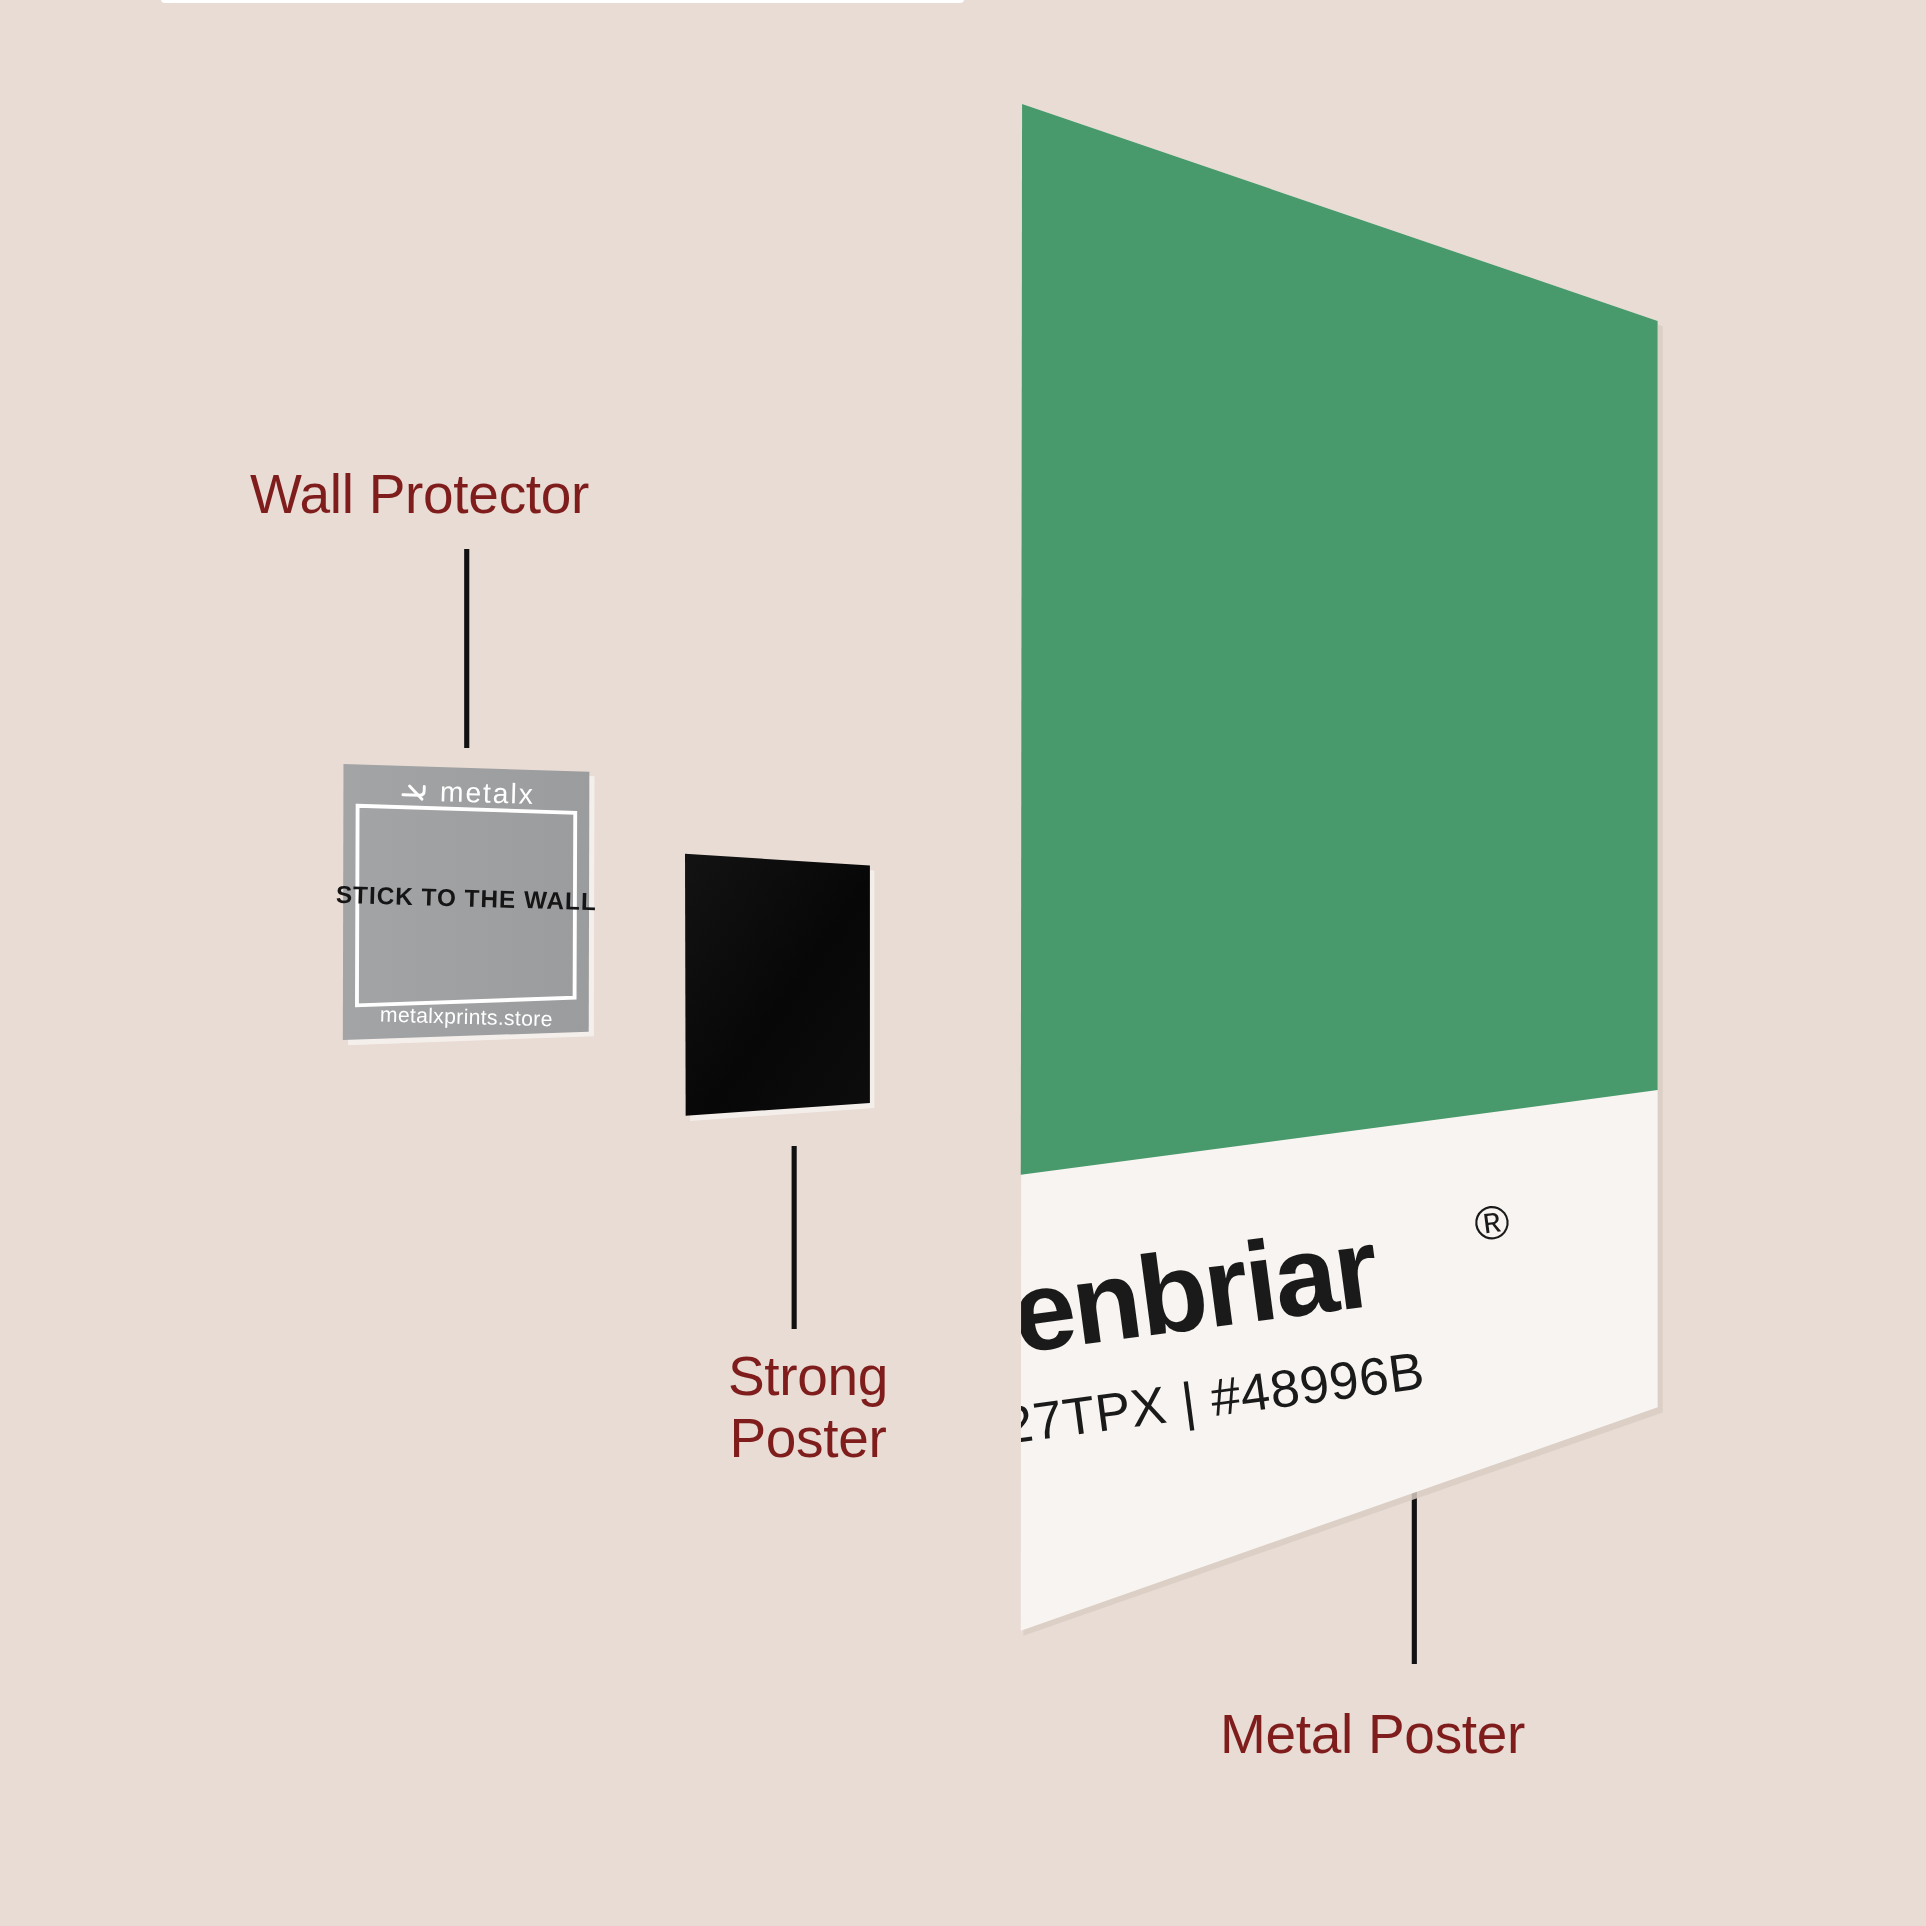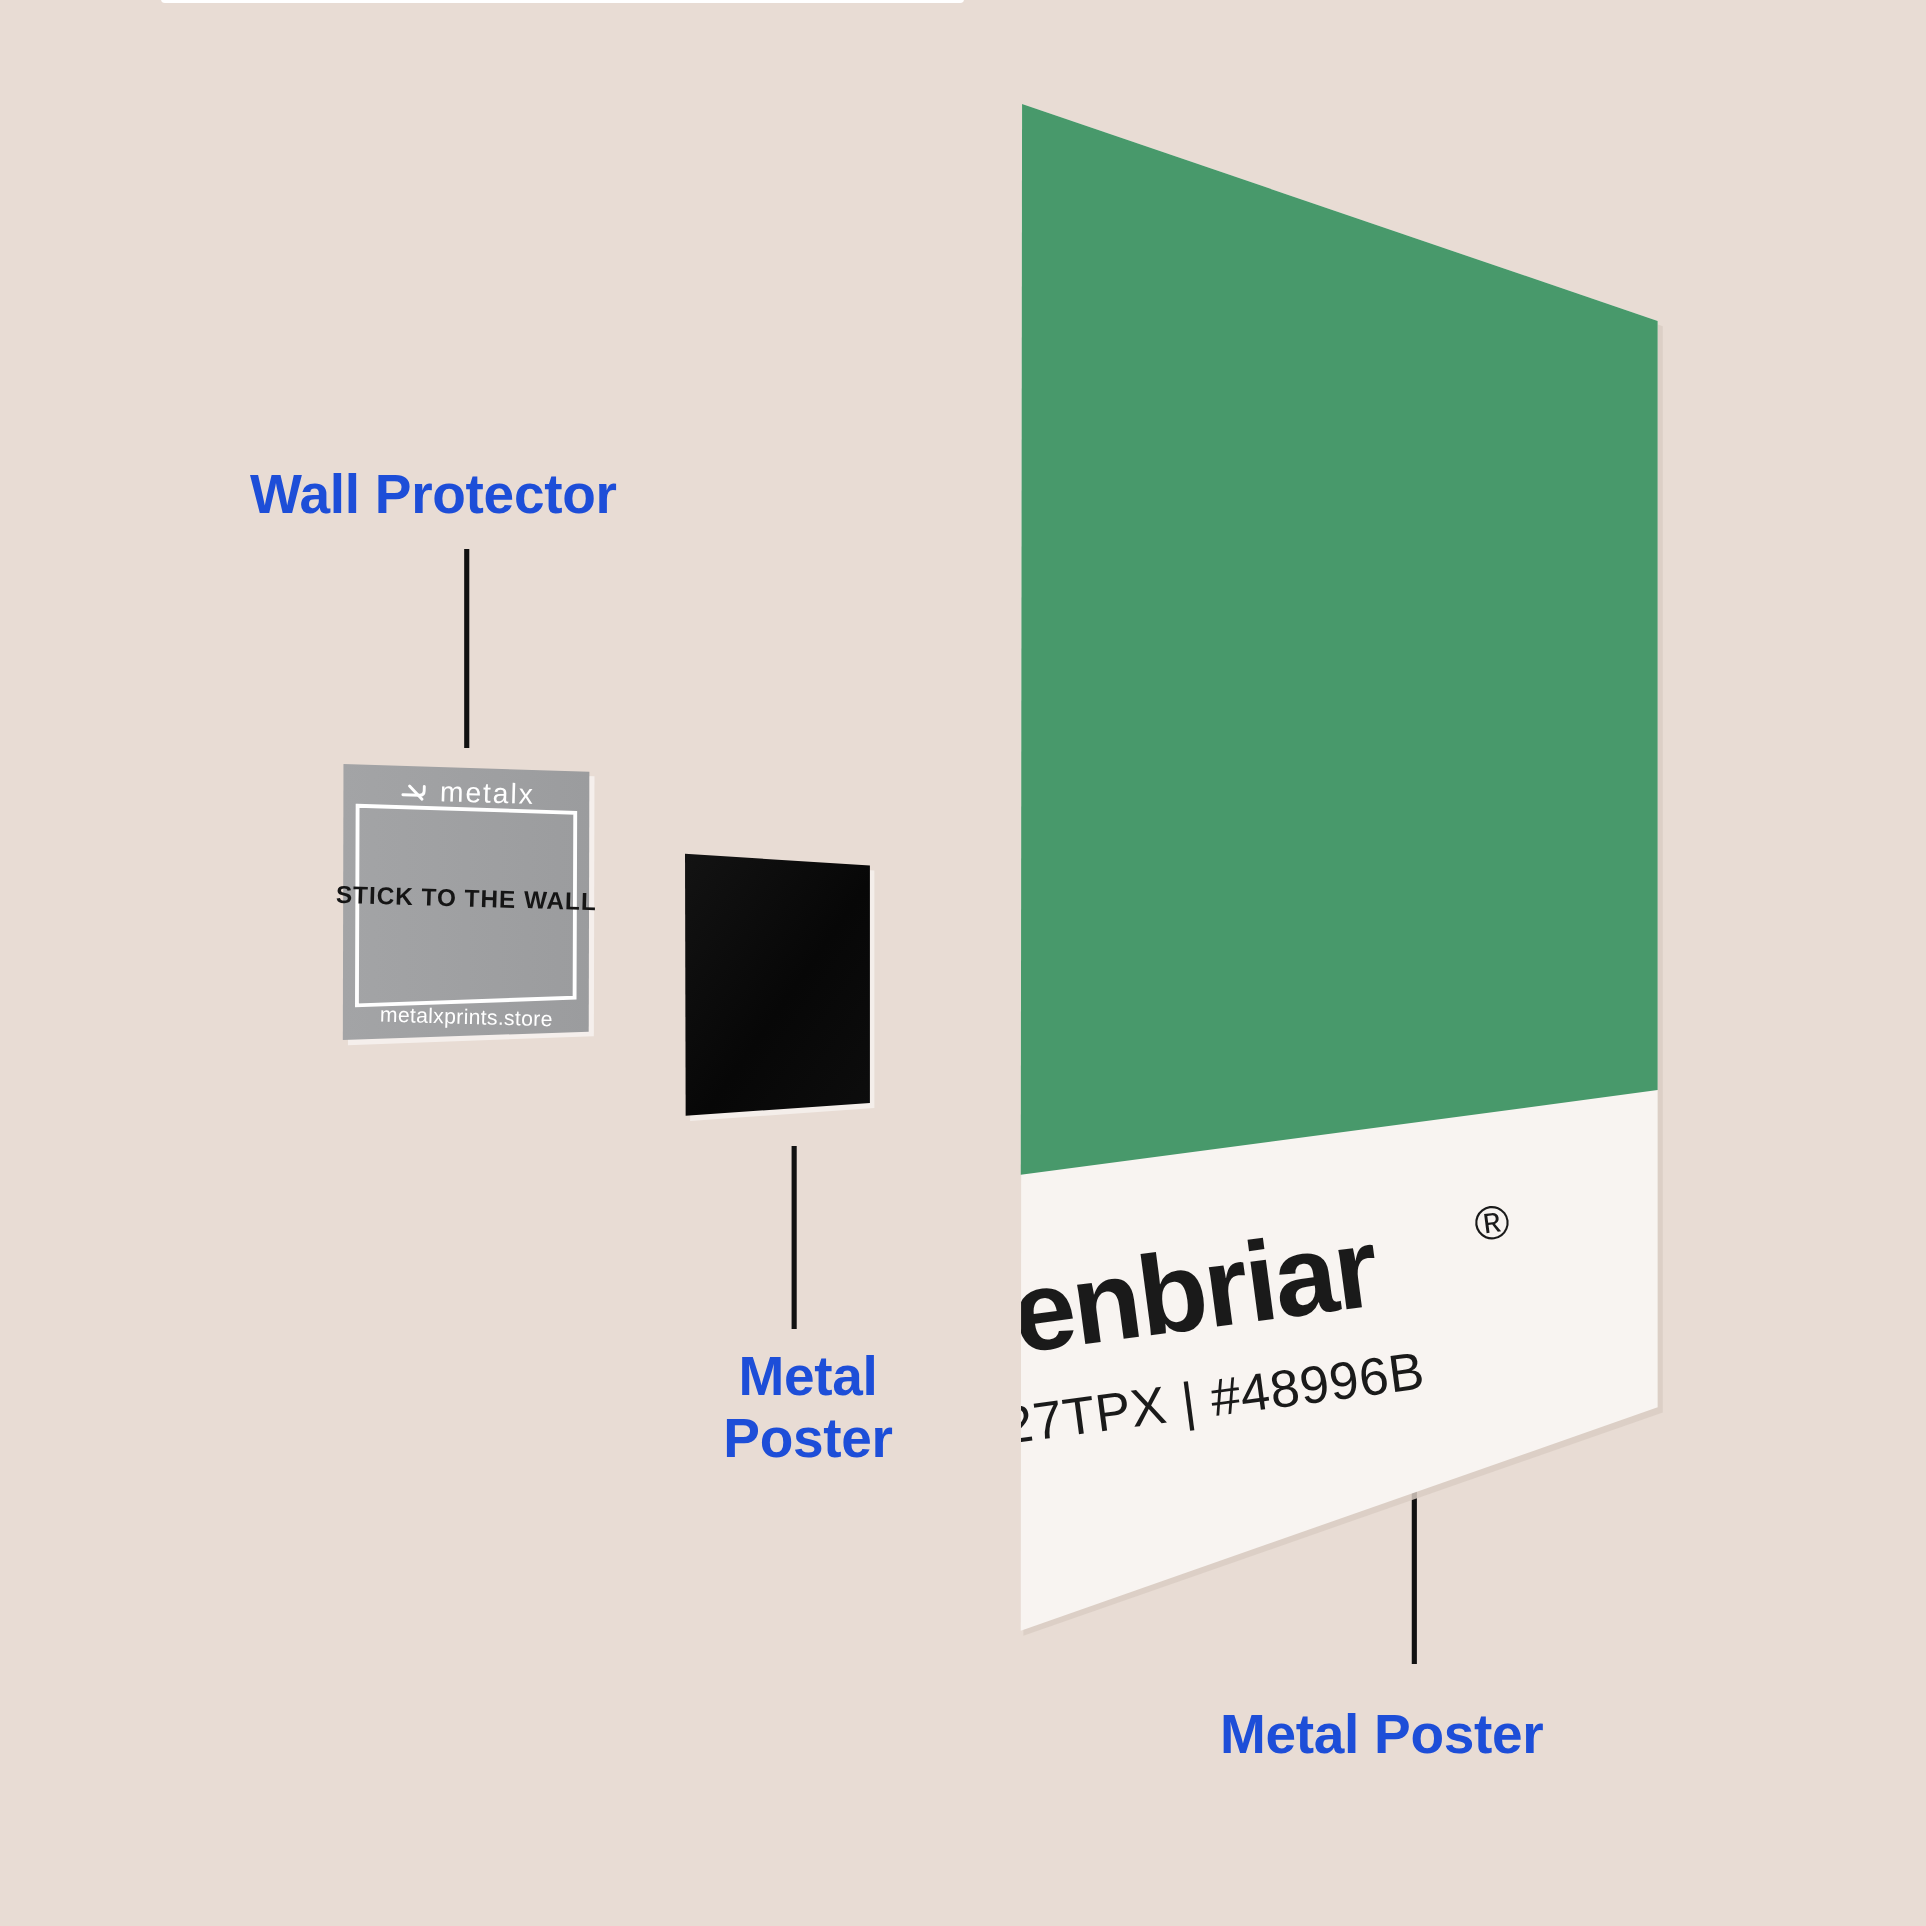--- a/index.html
+++ b/index.html
@@ -36,23 +36,23 @@
     position: absolute;
     left: 0;
     top: 0;
     width: 1926px;
     height: 1926px;
   }
 
   
   .anno {
     position: absolute;
-    color: #1d4ed8;
+    color: #7f1d1d;
     font-family: "Liberation Sans", sans-serif;
-    font-weight: 700;
+    font-weight: 400;
     letter-spacing: -0.3px;
     white-space: pre;
     line-height: 1.12;
   }
   #label-wall-protector {
     left: 250px;
     top: 464px;
     font-size: 55px;
   }
   #label-strong-magnet {
@@ -182,18 +182,18 @@
           <text class="poster-name" x="1420" y="2040">reenbriar</text>
           <text class="poster-reg" x="2310" y="1962">®</text>
           <text class="poster-code" x="1420" y="2178">-6127TPX | #48996B</text>
         </g>
       </g>
     </g>
   </svg>
 
   <div class="anno" id="label-wall-protector">Wall Protector</div>
 
-  <div class="anno" id="label-strong-magnet"><span>Metal</span><br><span>Poster</span></div>
+  <div class="anno" id="label-strong-magnet"><span>Strong</span><br><span>Poster</span></div>
 
   <div class="anno" id="label-metal-poster">Metal Poster</div>
 
 </div>
 
 
 </body></html>

